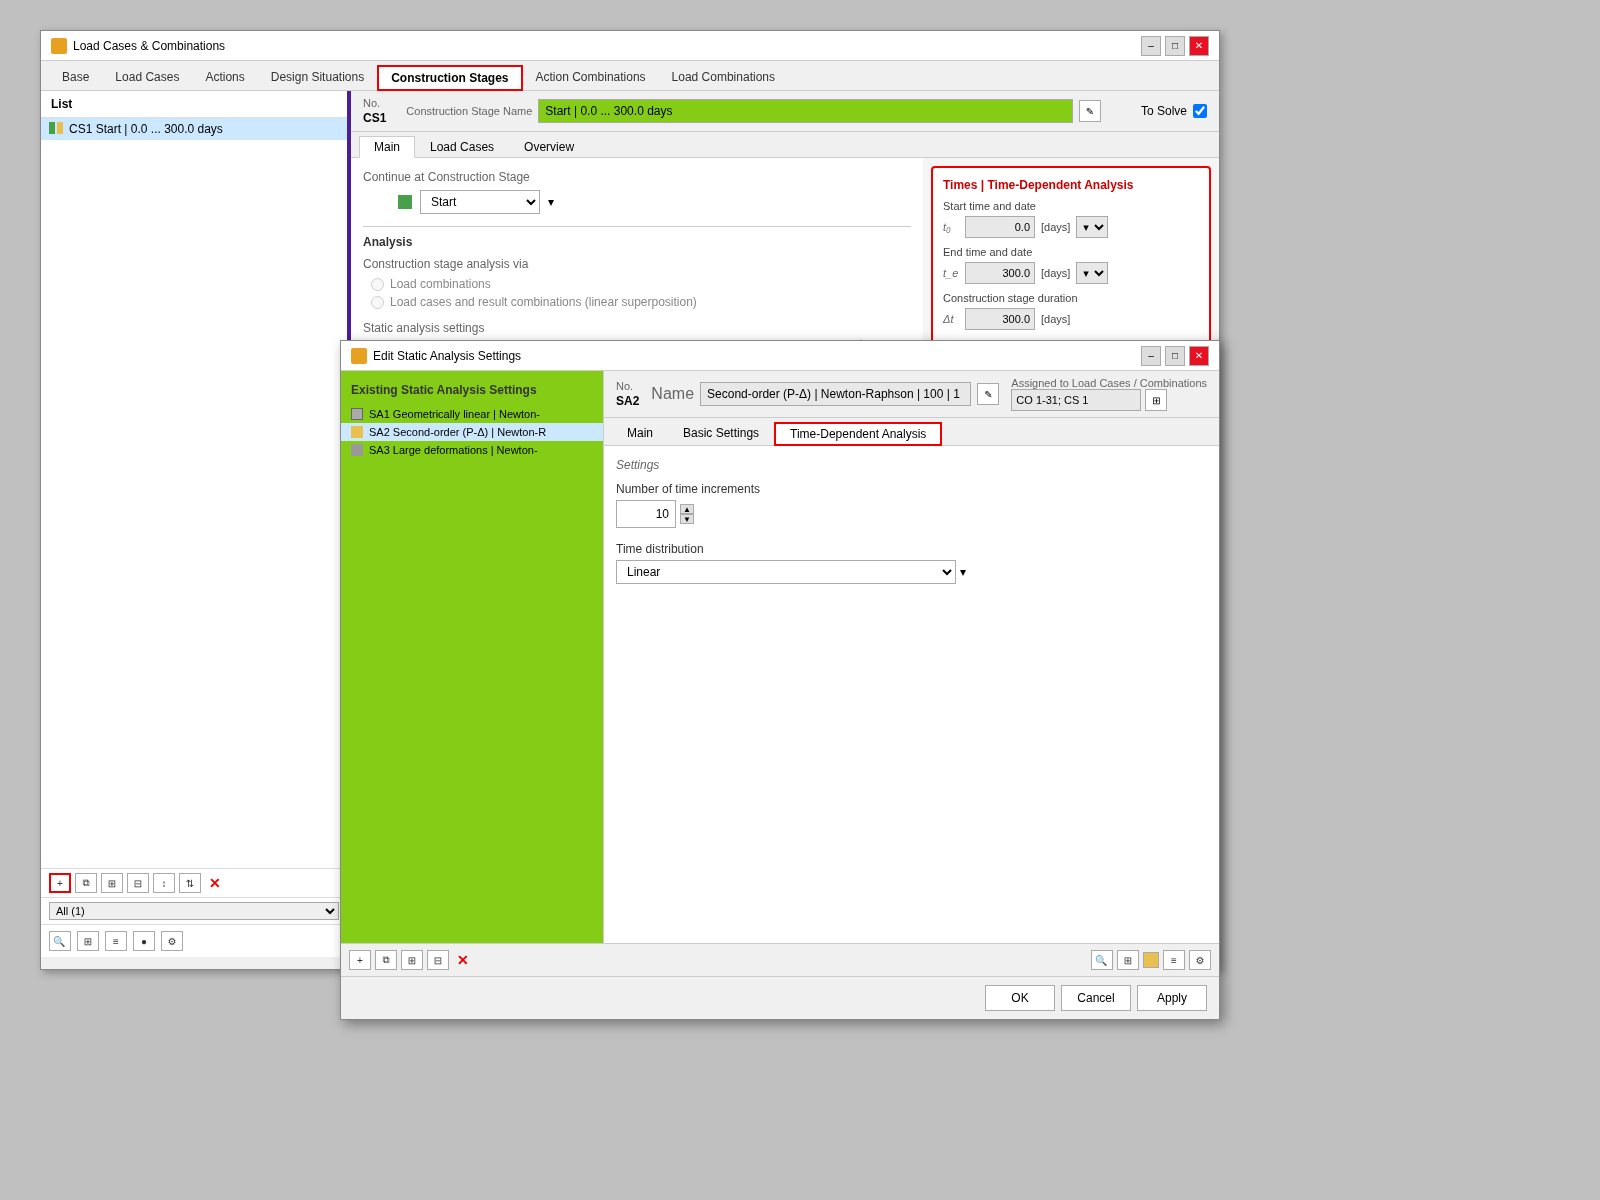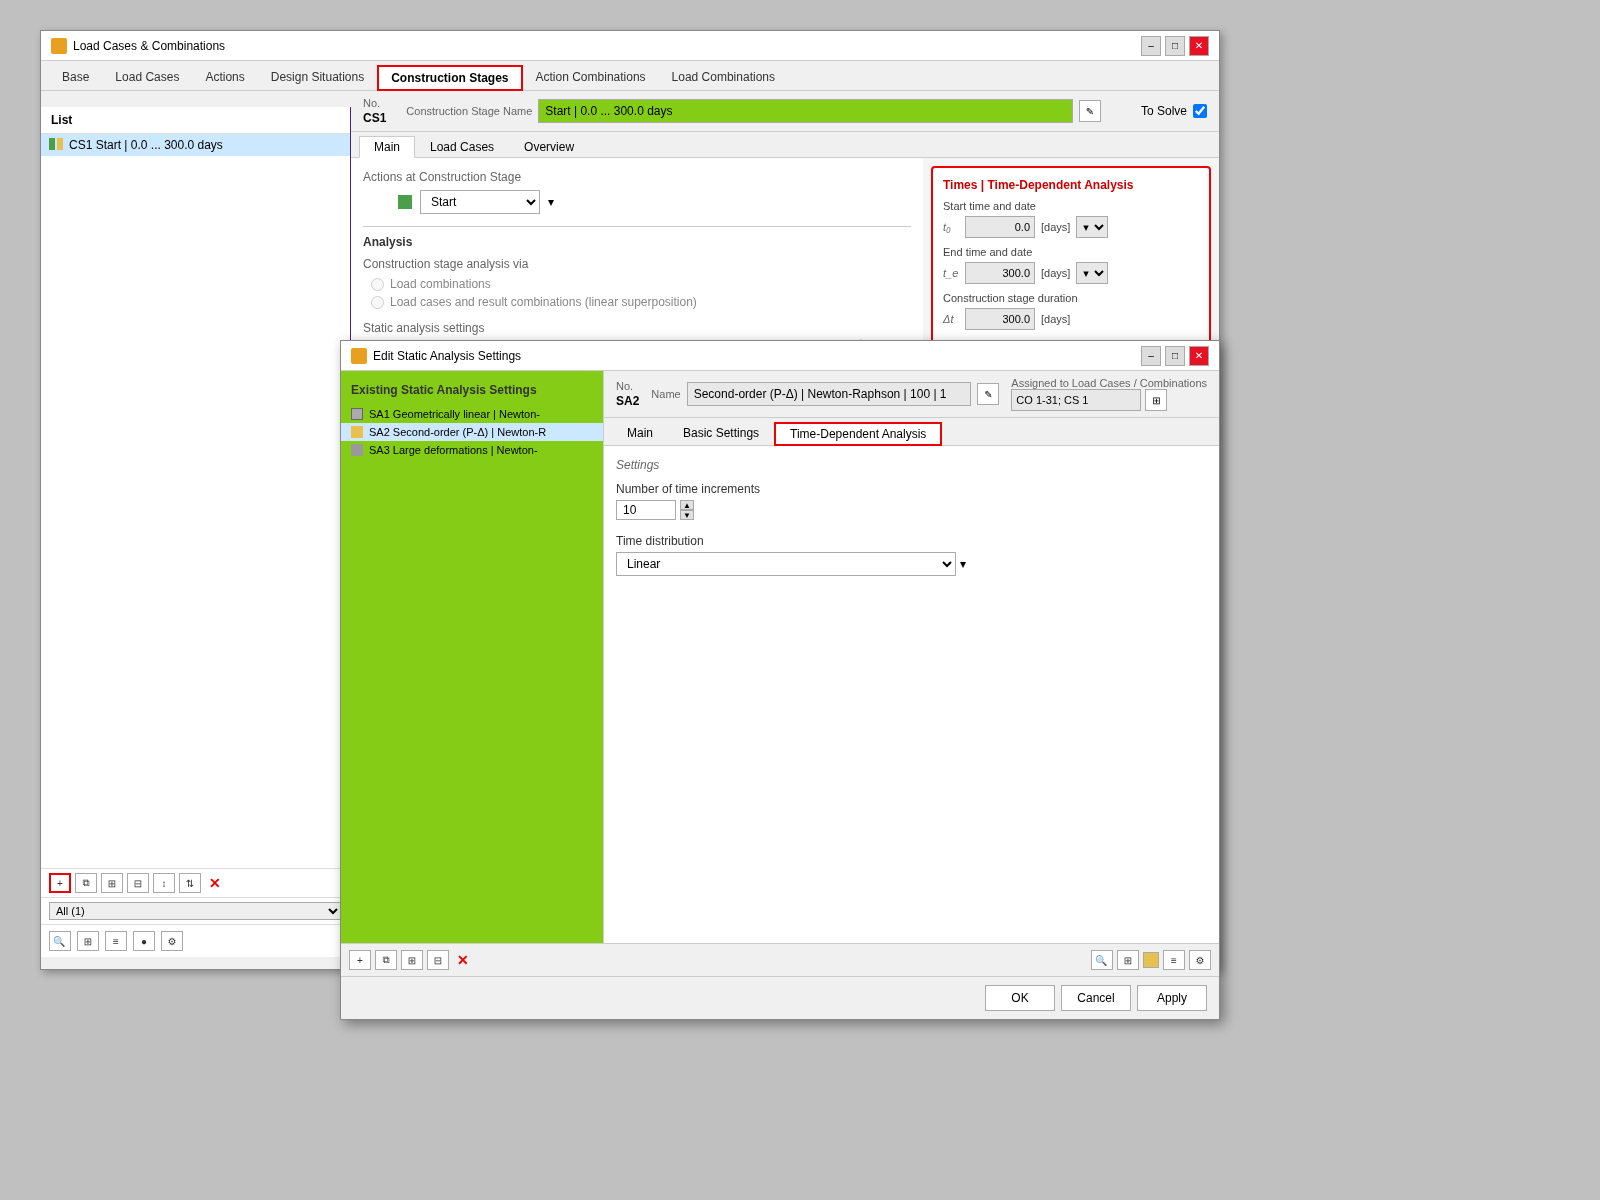--- a/index.html
+++ b/index.html
@@ -104,24 +104,23 @@
     .main-content {
       display: flex;
       height: calc(100% - 72px);
     }
 
     
     .left-panel {
       width: 310px;
       min-width: 310px;
       background: #fff;
-      border-right: 1px solid #4c1d95;
+      border-right: 4px solid #4c1d95;
       display: flex;
       flex-direction: column;
-      margin-top: 16px;
     }
 
     .list-header {
       padding: 6px 10px;
       font-weight: bold;
       font-size: 12px;
       border-bottom: 1px solid #ddd;
     }
 
     .list-item {
@@ -606,25 +605,26 @@
 
     .number-input-row {
       display: flex;
       align-items: center;
       gap: 4px;
       margin-bottom: 14px;
     }
 
     .number-input {
       width: 60px;
-      height: 20px;
+      height: 28px;
       border: 1px solid #aaa;
       padding: 2px 6px;
       font-size: 12px;
       background: #fff;
+      text-align: right;
     }
 
     .spinner-btns {
       display: flex;
       flex-direction: column;
     }
 
     .spin-btn {
       width: 14px;
       height: 10px;
@@ -789,21 +789,21 @@
 
       <div class="inner-tab-bar">
         <div class="inner-tab active">Main</div>
         <div class="inner-tab">Load Cases</div>
         <div class="inner-tab">Overview</div>
       </div>
 
       <div class="right-content">
 
         <div class="main-settings">
-          <div class="section-title">Actions at Construction Stage</div>
+          <div class="section-title">Continue at Construction Stage</div>
           <div class="continue-select">
             <span class="stage-color-box"></span>
             <select class="select-input">
               <option>Start</option>
             </select>
             <span>▾</span>
           </div>
           <hr class="divider">
           <div class="analysis-section">
             <div class="section-title-bold">Analysis</div>
@@ -903,21 +903,21 @@
       </div>
 
       <div class="dialog-right">
 
         <div class="dialog-header-row">
           <div class="dialog-no-field">
             <div style="font-size:11px;color:#666;">No.</div>
             <div style="font-size:12px;font-weight:bold;">SA2</div>
           </div>
           <div class="dialog-name-field">
-            <div style="font-size:11px;color:#666;">Name</div>
+            <div style="font-size:16px;color:#666;">Name</div>
             <input class="dialog-name-input" type="text" value="Second-order (P-Δ) | Newton-Raphson | 100 | 1" style="">
             <div class="small-icon-btn">✎</div>
           </div>
           <div class="dialog-assigned">
             <div style="font-size:11px;color:#666;">Assigned to Load Cases / Combinations</div>
             <div style="display:flex;align-items:center;gap:4px;">
               <input type="text" style="width: 130px; height: 22px; border: 1px solid rgb(170, 170, 170); font-size: 11px; background: rgb(232, 232, 232); padding: 2px 4px;" value="CO 1-31; CS 1">
               <div class="small-icon-btn">⊞</div>
             </div>
           </div>

